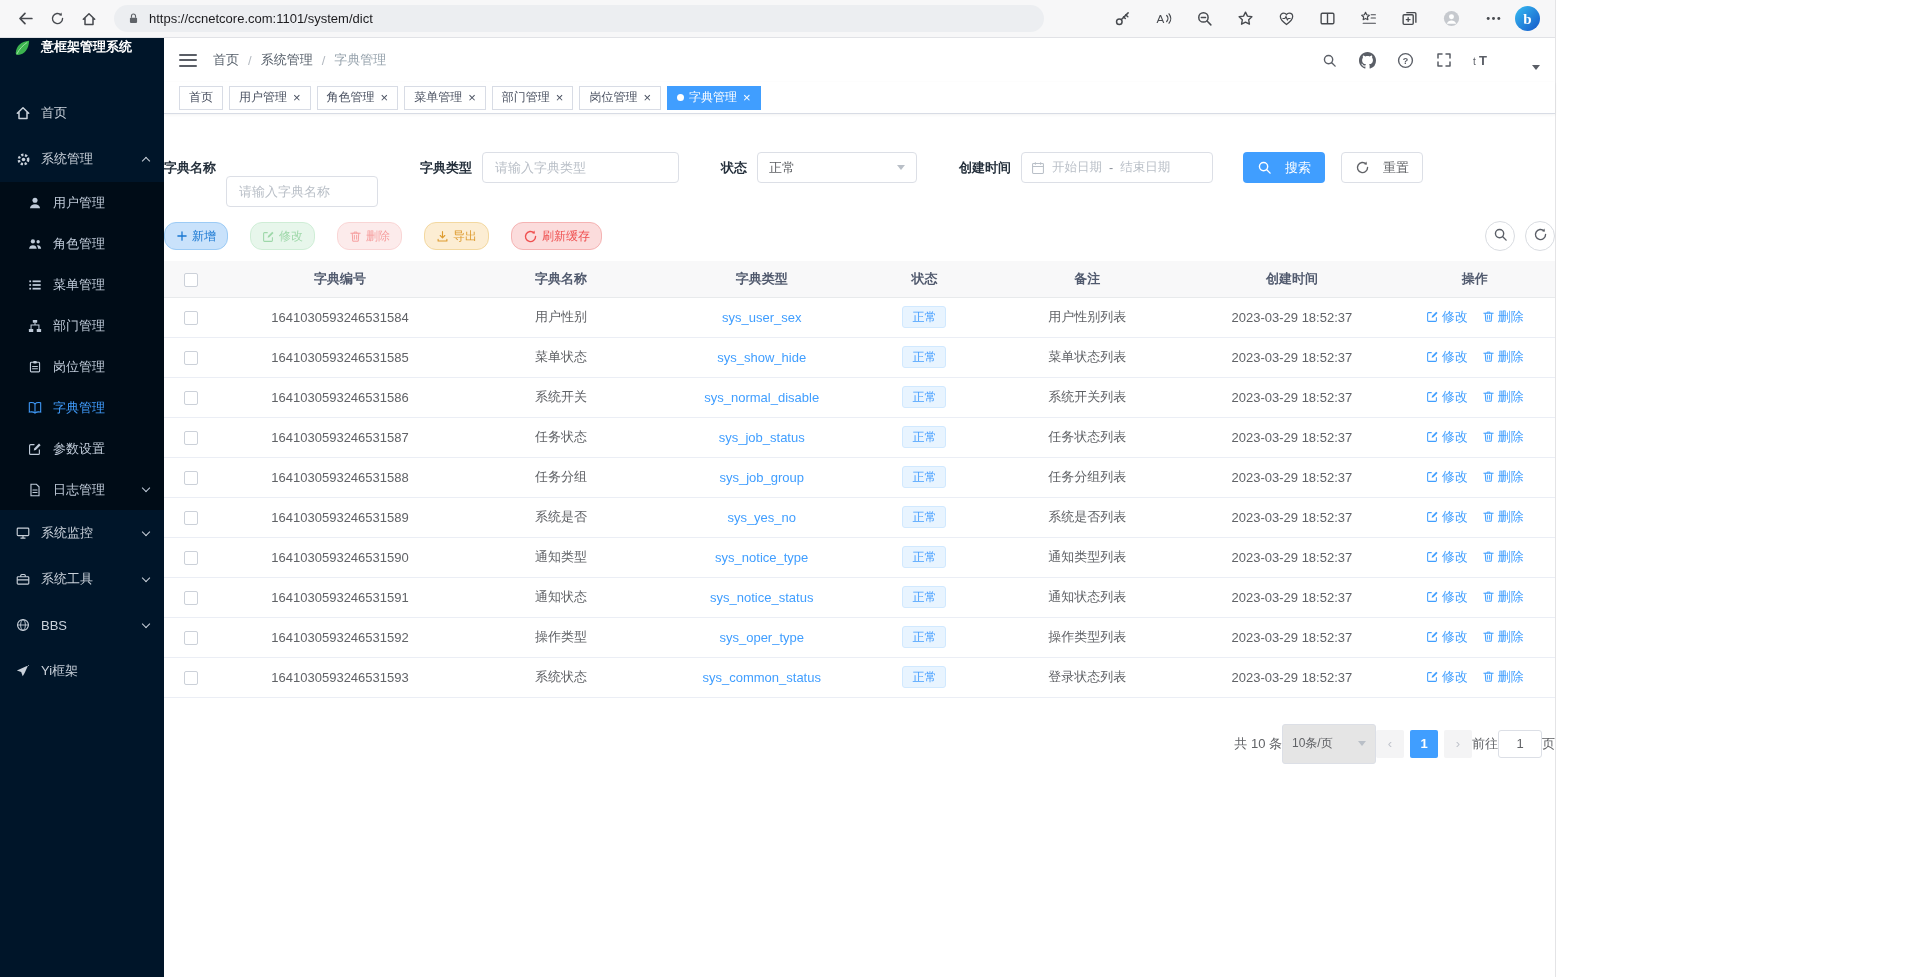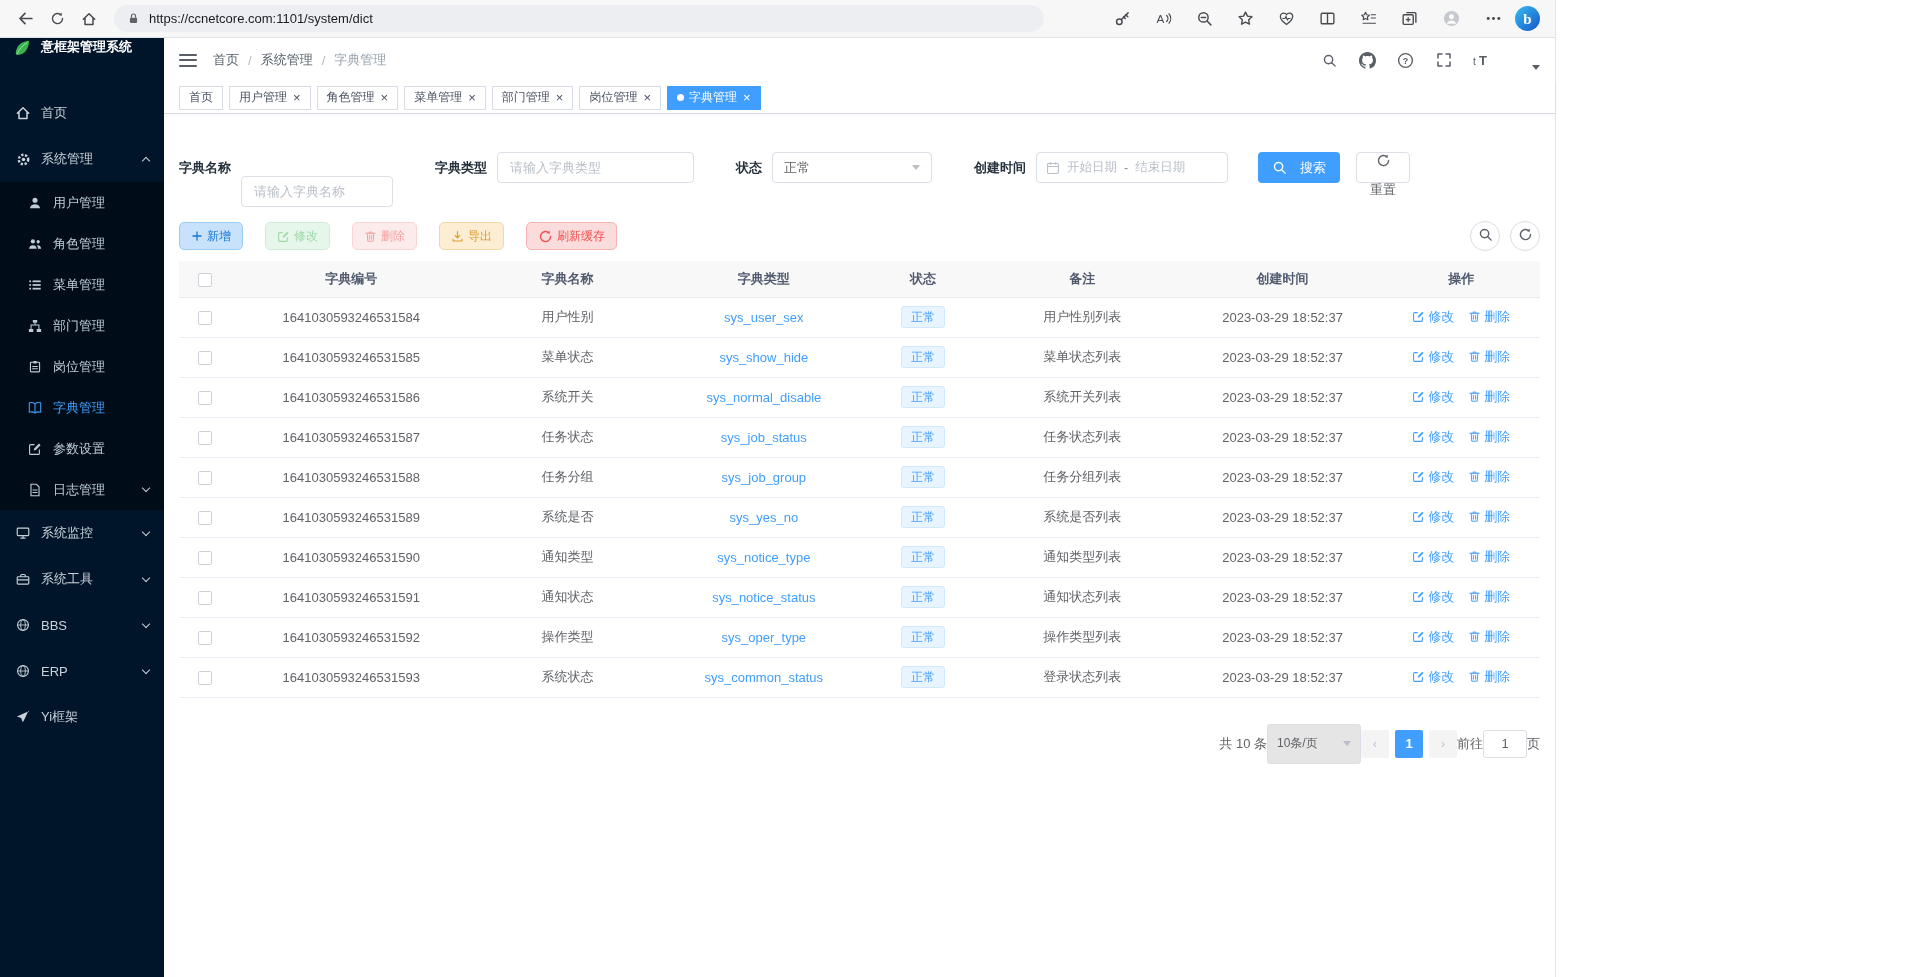--- a/index.html
+++ b/index.html
@@ -58,45 +58,45 @@
   .tabbar { height:32px; display:flex; align-items:center; gap:6px; padding:0 15px;
     border-bottom:1px solid #d8dce5; box-shadow:0 1px 3px rgba(0,0,0,.05); }
   .tab { height:24px; padding:0 9px; display:inline-flex; align-items:center; gap:5px;
     border:1px solid #d8dce5; background:#fff; color:#495060; font-size:12px; cursor:pointer; white-space:nowrap; }
   .tab .dot { width:7px; height:7px; border-radius:50%; background:#fff; display:none; }
   .tab.active { background:#409eff; border-color:#409eff; color:#fff; }
   .tab.active .dot { display:inline-block; }
   .tab .close { font-size:13px; margin-left:1px; }
 
   
-  .content { padding:14px 15px 0; flex:1; }
+  .content { padding:14px 0 0; flex:1; }
 
   .filter-row { display:flex; align-items:center; font-size:13px; margin-bottom:14px; white-space:nowrap; }
   .f-label { font-weight:bold; color:#25303c; margin-right:10px; }
   .grp-gap { margin-left:42px; }
   input.f-input { height:31px; border:1px solid #dcdfe6; border-radius:4px; padding:0 12px;
     font-size:13px; color:#606266; outline:none; background:#fff; }
   input.f-input::placeholder { color:#b9bfc7; }
   .w152 { width:152px;margin-top:48px; } .w197 { width:197px; }
   .f-select { width:160px; height:31px; border:1px solid #dcdfe6; border-radius:4px; background:#fff;
     display:flex; align-items:center; padding:0 11px; color:#606266; cursor:pointer; }
   .caret-tri { width:0; height:0; border-left:4px solid transparent; border-right:4px solid transparent;
     border-top:5px solid #b9bfc7; margin-left:auto; }
   .date-range { width:192px; height:31px; border:1px solid #dcdfe6; border-radius:4px; background:#fff;
     display:flex; align-items:center; gap:7px; padding:0 9px; color:#b9bfc7; font-size:12.5px; cursor:pointer; }
   .date-range .ico { display:inline-flex; color:#b9bfc7; }
   .date-range .sep { color:#8a9099; }
   .btn { display:inline-flex; align-items:center; gap:13px; border-radius:4px; font-size:13px;
     cursor:pointer; border:1px solid transparent; height:31px; padding:0 13px; background:#fff; }
   .btn .ico { display:inline-flex; }
   .btn.primary { background:#409eff; color:#fff; margin-left:30px; }
-  .btn.default { border-color:#dcdfe6; color:#606266; margin-left:16px;flex-direction:column; }
+  .btn.default { border-color:#dcdfe6; color:#606266; margin-left:16px; }
 
   .toolbar-row { display:flex; align-items:center; gap:22px; margin-bottom:10px; }
-  .btn.sm { height:28px; padding:0 11px; font-size:12px; border-radius:5px; gap:4px; }
+  .btn.sm { height:28px; padding:0 11px; font-size:12px; border-radius:12px; gap:4px; }
   .plain-primary { background:#c9e2fb; border-color:#9ccbf5; color:#1877d2; }
   .plain-success { background:#d4f0dc; border-color:#a8e0b5; color:#4fb863; }
   .plain-danger  { background:#fbdcdc; border-color:#f5b3b3; color:#ef4f4f; }
   .plain-warning { background:#fcedd3; border-color:#f3d8a0; color:#dd9b2f; }
   .btn.disabled { opacity:.55; cursor:not-allowed; }
   .right-tools { margin-left:auto; display:flex; gap:10px; }
   .circle-btn { width:30px; height:30px; border-radius:50%; border:1px solid #d9dce1; background:#fff;
     display:inline-flex; align-items:center; justify-content:center; color:#5a5e66; cursor:pointer; }
 
   table.dict-table { width:100%; border-collapse:collapse; table-layout:fixed; }
@@ -370,31 +370,20 @@
           </div>
           <div class="menu-item">
             <span class="ico">
               <svg viewBox="0 0 16 16" width="14" height="14">
                 <circle cx="8" cy="8" r="6.2" fill="none" stroke="currentColor" stroke-width="1.3"></circle>
                 <ellipse cx="8" cy="8" rx="2.7" ry="6.2" fill="none" stroke="currentColor" stroke-width="1"></ellipse>
                 <path d="M1.8 8h12.4" stroke="currentColor" stroke-width="1"></path>
               </svg>
             </span>
             <span class="mi-label">BBS</span>
-            <span class="chev down"></span>
-          </div>
-          <div class="menu-item">
-            <span class="ico">
-              <svg viewBox="0 0 16 16" width="14" height="14">
-                <circle cx="8" cy="8" r="6.2" fill="none" stroke="currentColor" stroke-width="1.3"></circle>
-                <ellipse cx="8" cy="8" rx="2.7" ry="6.2" fill="none" stroke="currentColor" stroke-width="1"></ellipse>
-                <path d="M1.8 8h12.4" stroke="currentColor" stroke-width="1"></path>
-              </svg>
-            </span>
-            <span class="mi-label">ERP</span>
             <span class="chev down"></span>
           </div>
           <div class="menu-item">
             <span class="ico">
               <svg viewBox="0 0 16 16" width="14" height="14" fill="currentColor">
                 <path d="M15 1.2L1 7.4l4.9 1.8L7.7 14l2.3-3.9 4-8.9z"></path>
               </svg>
             </span>
             <span class="mi-label">Yi框架</span>
           </div>

